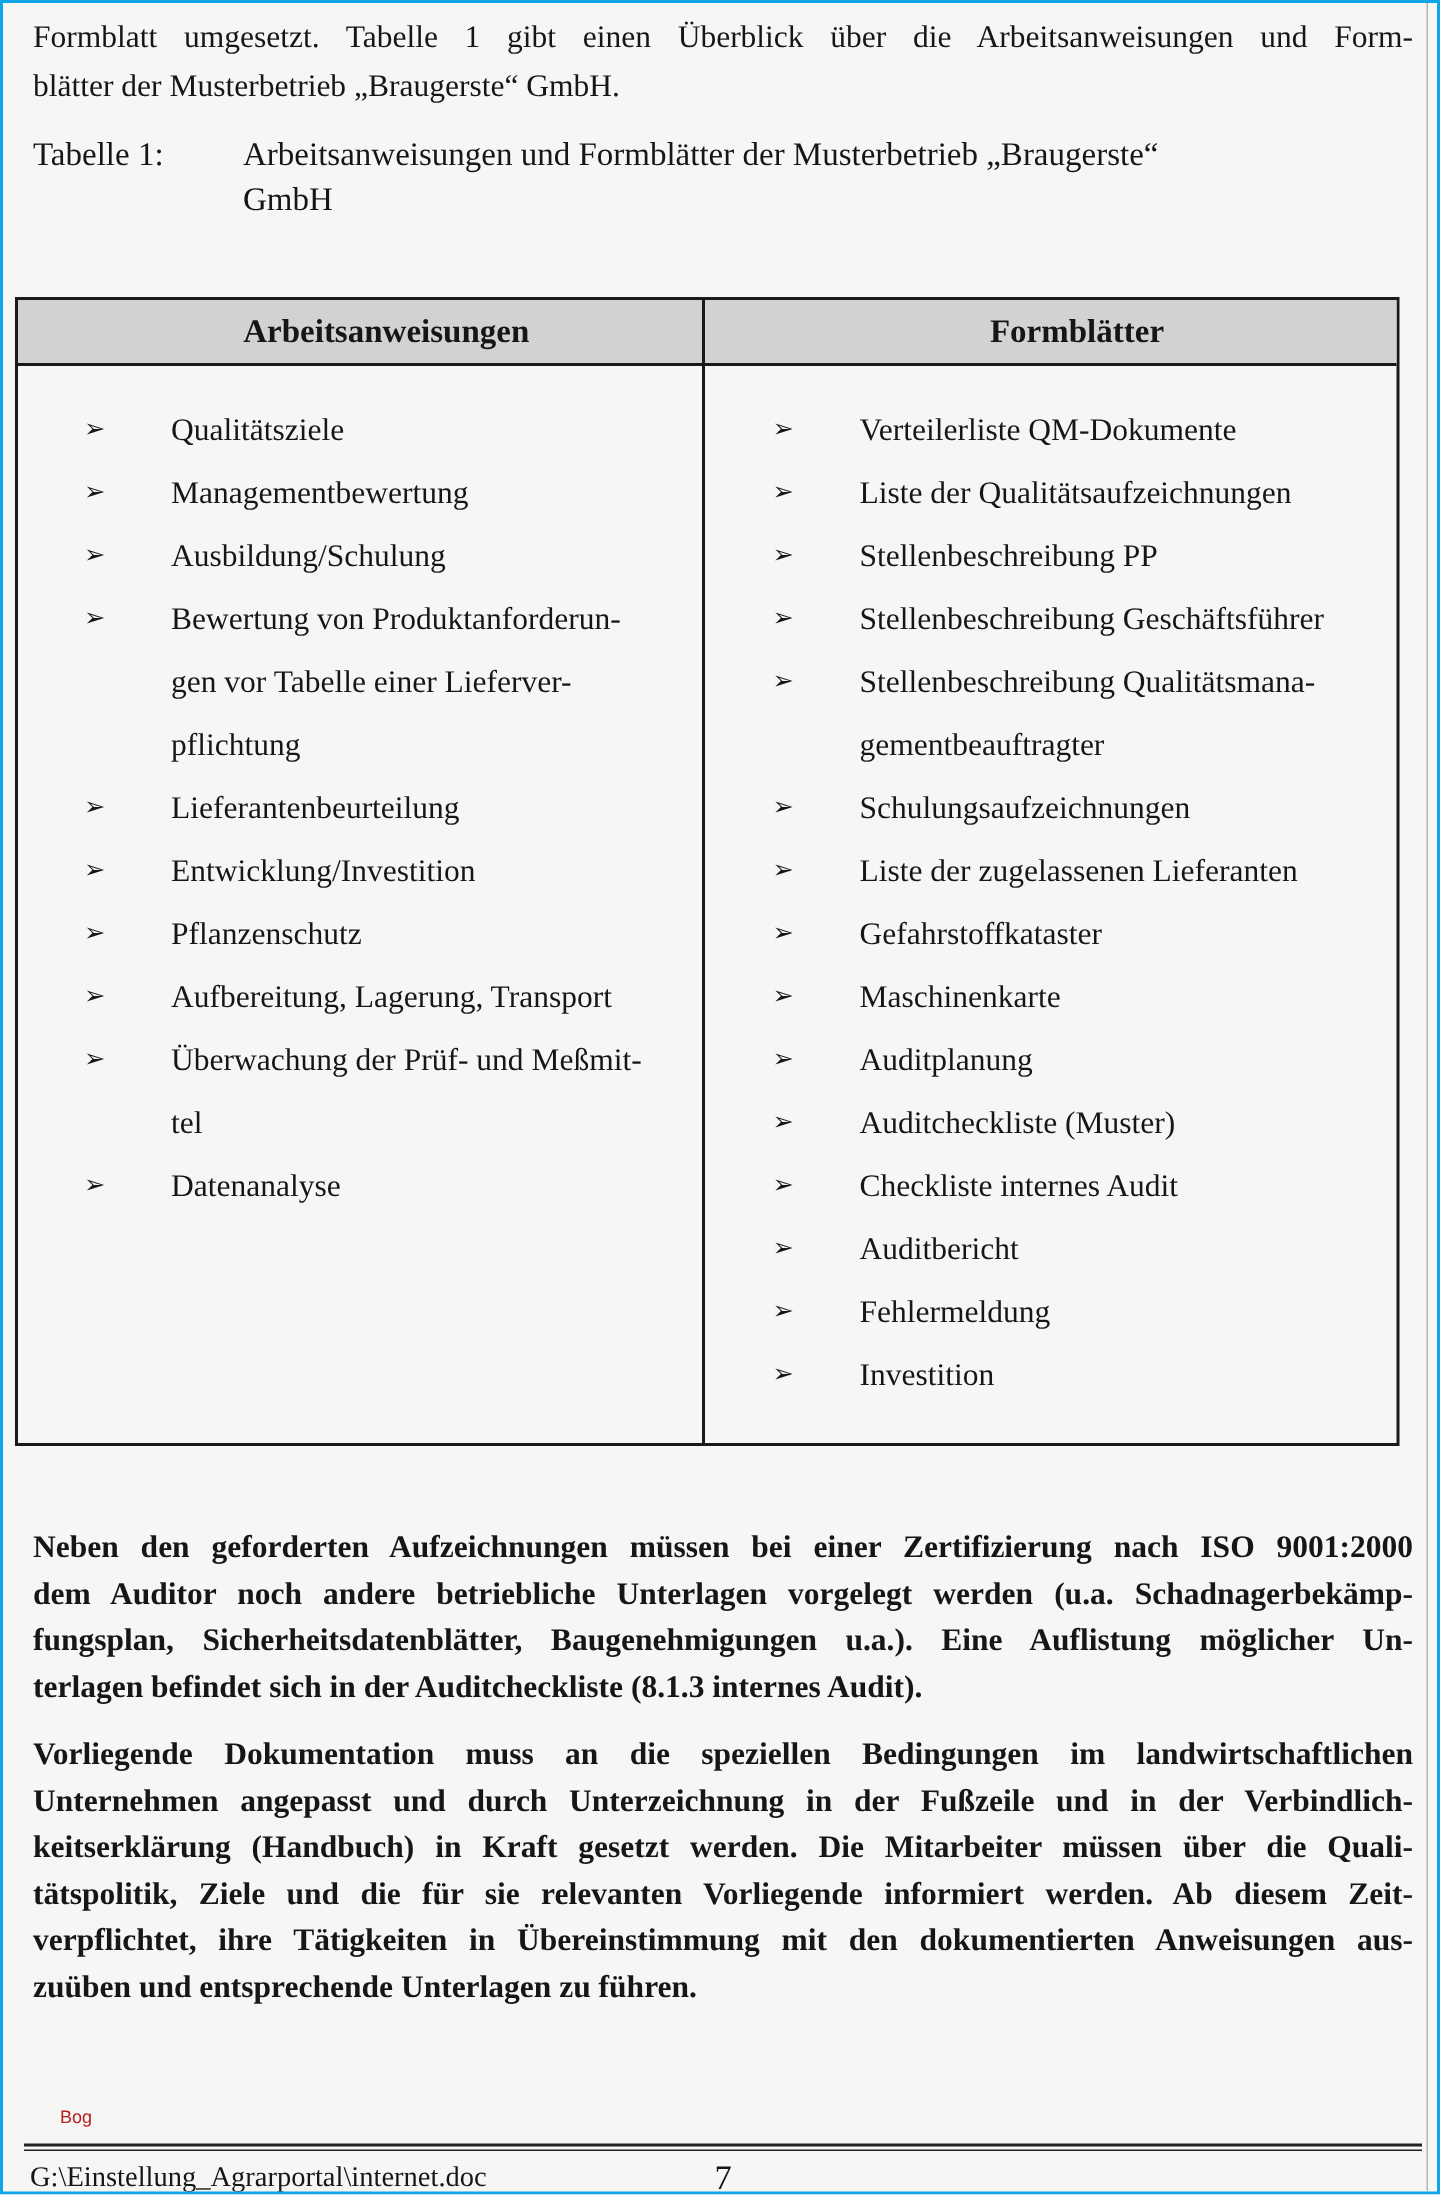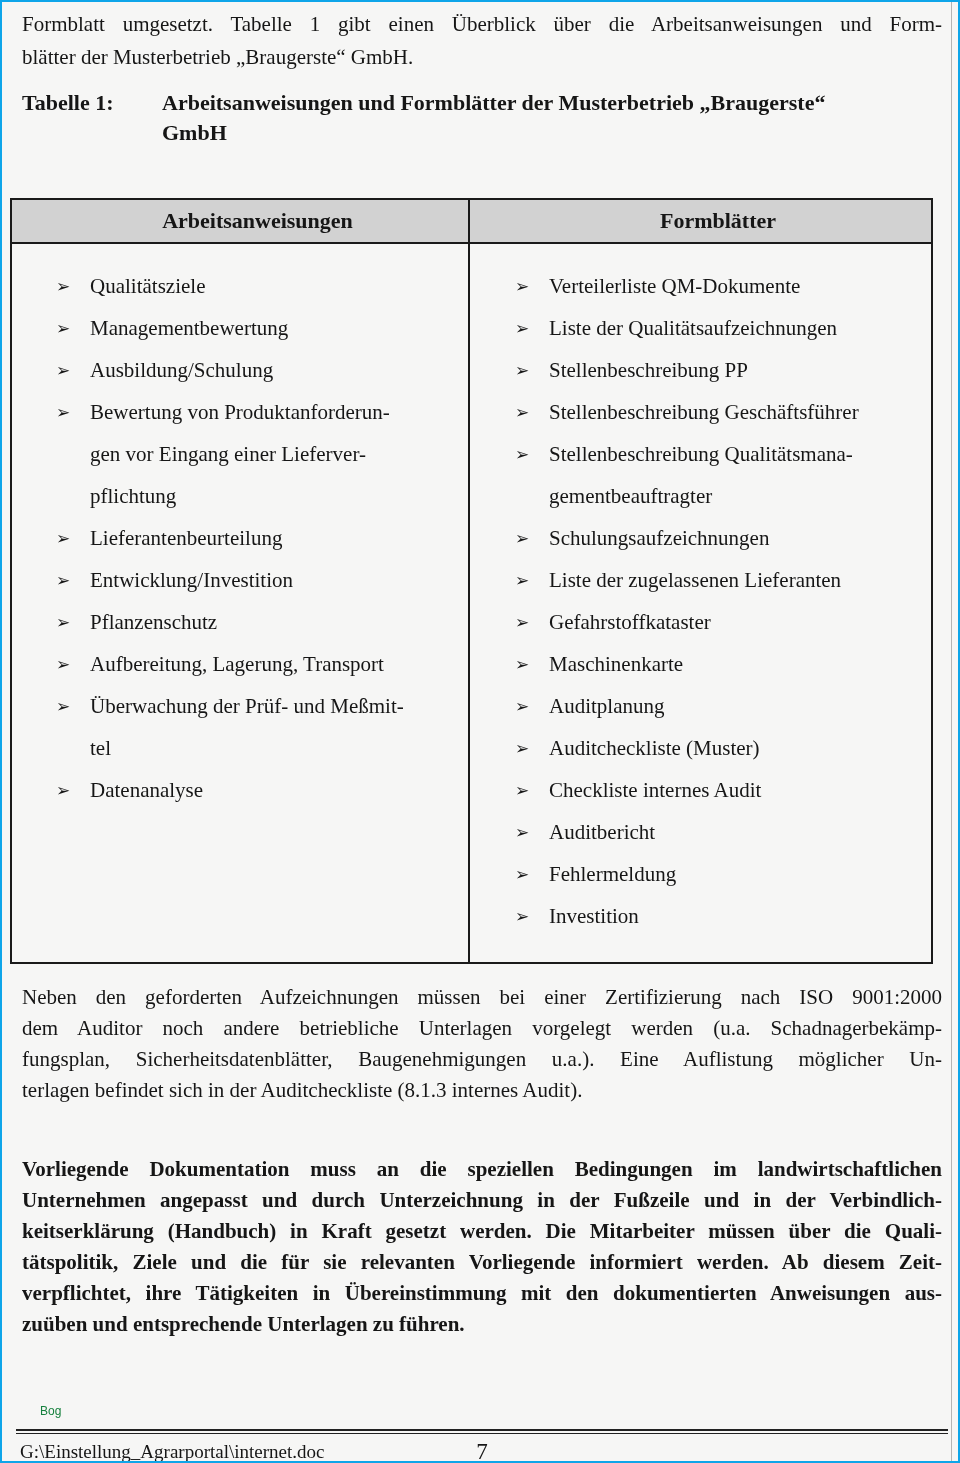--- a/index.html
+++ b/index.html
@@ -21,21 +21,21 @@
   .intro{position:absolute;left:20px;top:6px;width:920px;}
   .jline{
     font-size:21px;line-height:33px;
     text-align:justify;text-align-last:justify;
     white-space:normal;
   }
   .jline.last{text-align-last:left;}
   
   .caption{
     position:absolute;left:20px;top:86px;width:920px;
-    display:flex;font-weight:bold;font-size:22px;line-height:30px;
+    display:flex;font-weight:normal;font-size:22px;line-height:30px;
   }
   .caption-label{width:140px;flex:0 0 140px;}
   .caption-lines{flex:1;}
   
   .doc-table{
     position:absolute;left:8px;top:196px;width:923px;height:766px;
     border:2px solid #1a1a1a;background:#f6f6f5;box-sizing:border-box;
     display:flex;flex-direction:column;
   }
   .thead{display:flex;flex:0 0 42px;background:#d2d2d2;border-bottom:2px solid #1a1a1a;}
@@ -49,31 +49,31 @@
   .tbody{display:flex;flex:1;}
   .cell{box-sizing:border-box;padding:21px 8px 0 44px;}
   .cell.c0{width:458px;border-right:2px solid #1a1a1a;}
   .cell.c1{flex:1;padding-left:45px;}
   .bullet-item{display:flex;}
   .bullet{
     flex:0 0 34px;width:34px;font-size:17px;line-height:42px;
     font-family:"DejaVu Sans",sans-serif;color:#161616;
   }
   .bullet-text{flex:1;font-size:21px;line-height:42px;}
-  .bullet-text .line{min-height:42px;}
+  .bullet-text .line{min-height:42px;margin-left:24px;}
   
   .para{position:absolute;left:20px;width:920px;}
   .para .jline{line-height:31px;}
-  .para1{top:980px;}
+  .para1{top:1014px;font-weight:bold;}
   .para2{top:1152px;font-weight:bold;}
   
   .watermark{
     position:absolute;left:38px;top:1402px;
     font-family:"Liberation Sans","DejaVu Sans",sans-serif;
-    font-size:12px;color:#15803d;
+    font-size:12px;color:#b91c1c;
   }
   .footer-rule{
     position:absolute;left:14px;top:1427px;width:932px;height:2px;
     border-top:2px solid #222;border-bottom:1px solid #222;
   }
   .footer-row{position:absolute;left:0;top:1437px;width:960px;height:24px;}
   .footer-path{
     position:absolute;left:18px;top:2px;font-size:19px;color:#161616;
   }
   .footer-pagenum{
@@ -123,21 +123,21 @@
           <div class="bullet-item">
             <span class="bullet">➢</span>
             <span class="bullet-text">
               <div class="line">Ausbildung/Schulung</div>
             </span>
           </div>
           <div class="bullet-item">
             <span class="bullet">➢</span>
             <span class="bullet-text">
               <div class="line">Bewertung von Produktanforderun-</div>
-              <div class="line">gen vor Eingang einer Lieferver-</div>
+              <div class="line">gen vor Tabelle einer Lieferver-</div>
               <div class="line">pflichtung</div>
             </span>
           </div>
           <div class="bullet-item">
             <span class="bullet">➢</span>
             <span class="bullet-text">
               <div class="line">Lieferantenbeurteilung</div>
             </span>
           </div>
           <div class="bullet-item">

